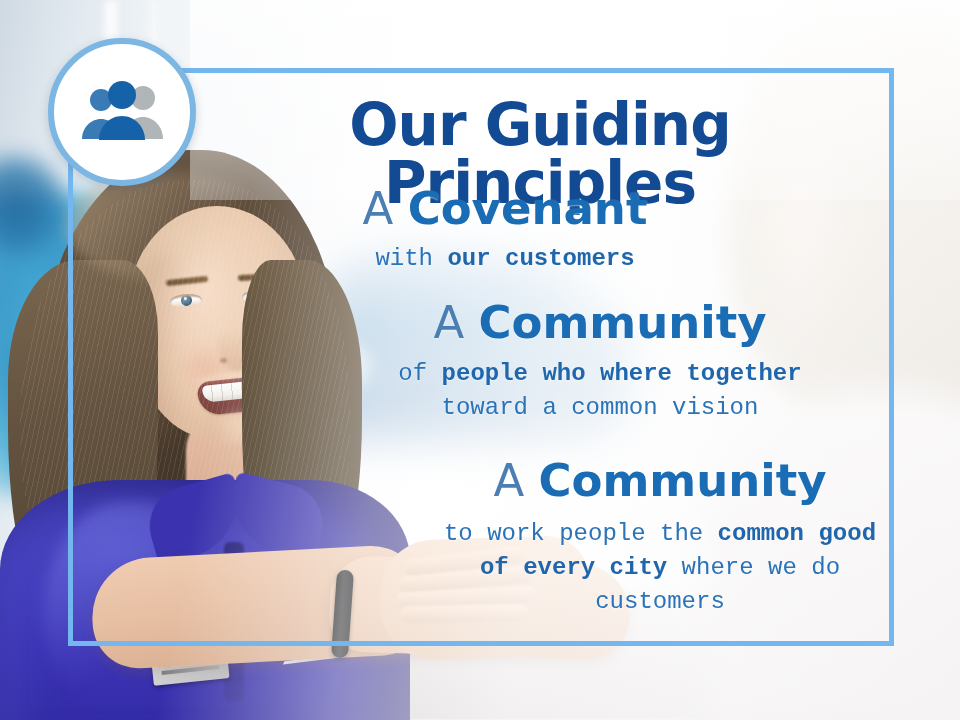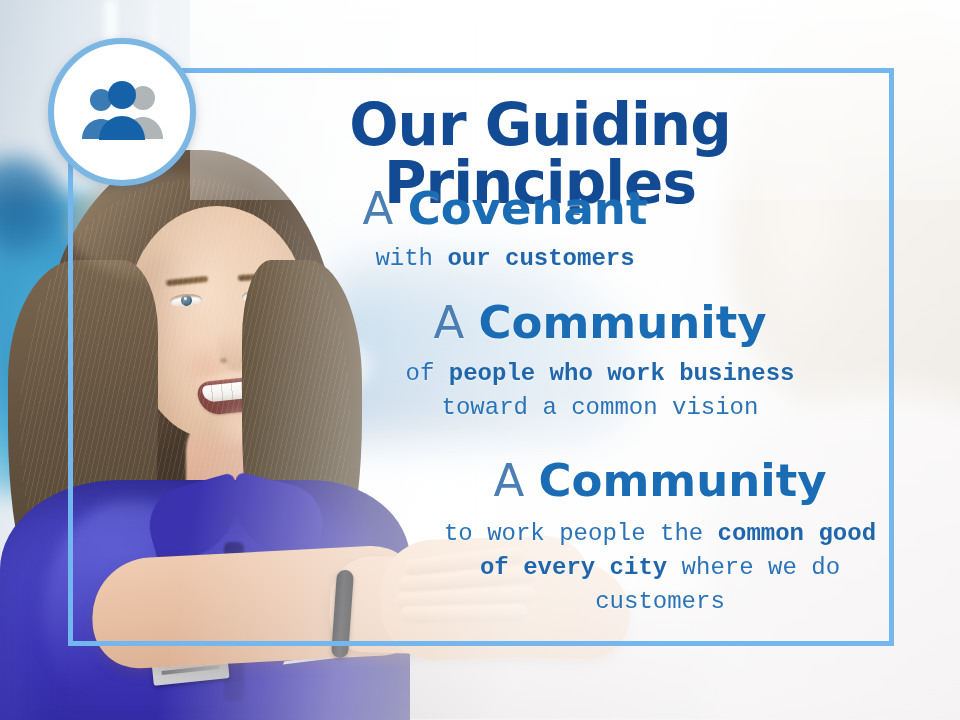--- a/index.html
+++ b/index.html
@@ -492,21 +492,21 @@
       <span class="word">Covenant</span>
     </div>
     <div class="p-sub"><span>with </span><b>our customers</b></div>
   </div>
 
   <div class="principle" id="p2">
     <div class="p-title">
       <span class="art">A</span>
       <span class="word">Community</span>
     </div>
-    <div class="p-sub"><span>of </span><b>people who work business</b><span> toward a common vision</span></div>
+    <div class="p-sub"><span>of </span><b>people who where together</b><span> toward a common vision</span></div>
   </div>
 
   <div class="principle" id="p3">
     <div class="p-title">
       <span class="art">A</span>
       <span class="word">Community</span>
     </div>
     <div class="p-sub"><span>to work people the </span><b>common good of every city</b><span> where we do customers</span></div>
   </div>
 

